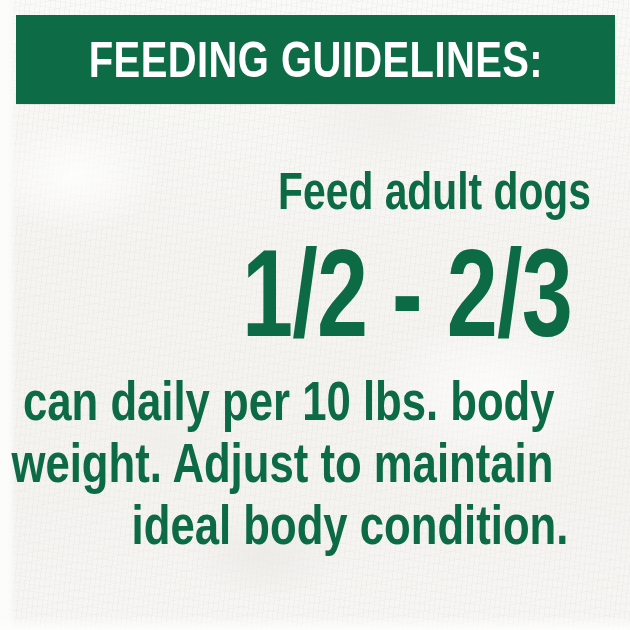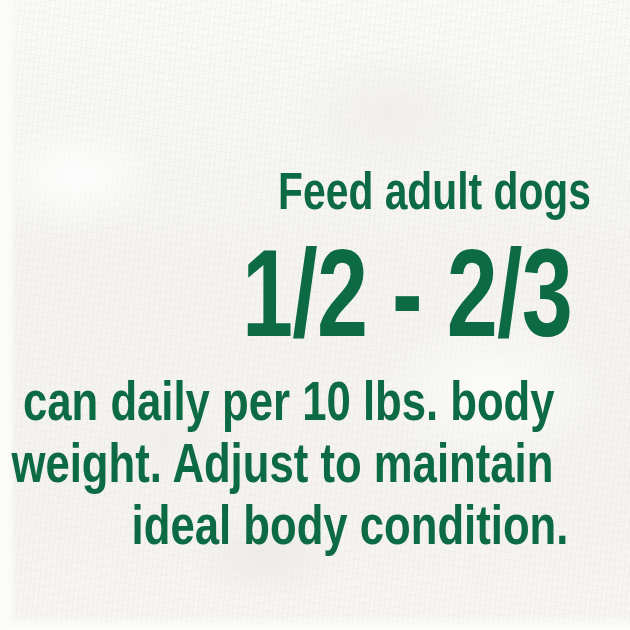--- a/index.html
+++ b/index.html
@@ -138,20 +138,23 @@
 </style>
 </head>
 <body>
 
 <div id="canvas">
 
   <div id="paper-texture"></div>
   <div id="edge-left"></div>
   <div id="edge-bottom"></div>
 
+  <div id="banner">
+    <div id="banner-title">FEEDING GUIDELINES:</div>
+  </div>
 
   <div id="content">
     <div class="line" id="line-intro">Feed adult dogs</div>
 
     <div class="line" id="line-amount">1/2 - 2/3</div>
 
     <div class="line" id="line-detail-1">can daily per 10 lbs. body</div>
 
     <div class="line" id="line-detail-2">weight. Adjust to maintain</div>
 

